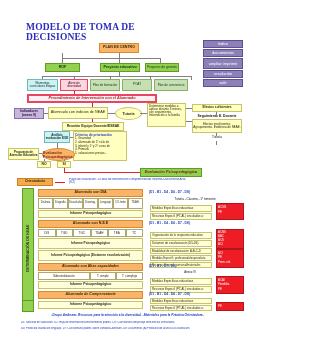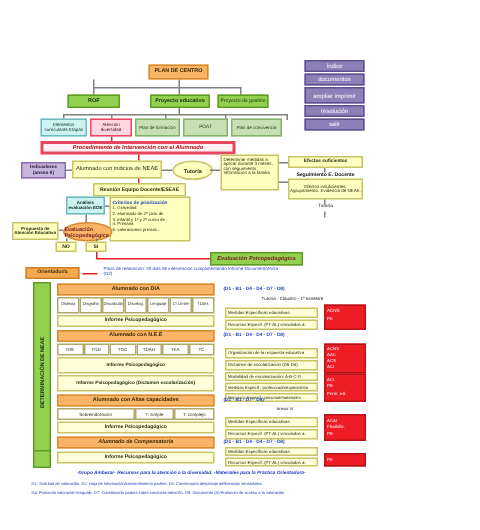--- a/index.html
+++ b/index.html
@@ -35,20 +35,21 @@
   .ln{position:absolute;background:#808080;}
   .lnr{position:absolute;background:#ee1c25;}
   .vert{writing-mode:vertical-rl;transform:rotate(180deg);}
   .lft{justify-content:flex-start;text-align:left;padding-left:1px;}
 </style>
 </head>
 <body>
 
 <div id="page">
 
+  <div id="title">MODELO DE TOMA DE DECISIONES</div>
 
   <div class="t purple2" style="left:203px;top:40px;width:40px;height:8px;font-size:4px;">índice</div>
   <div class="t purple2" style="left:203px;top:49px;width:40px;height:8px;font-size:4px;">documentos</div>
   <div class="t purple2" style="left:203px;top:58px;width:40px;height:11px;font-size:4px;">ampliar imprimir</div>
   <div class="t purple2" style="left:203px;top:70px;width:40px;height:8px;font-size:4px;">resolución</div>
   <div class="t purple2" style="left:203px;top:79px;width:40px;height:8px;font-size:4px;">salir</div>
 
   <div class="t orange" style="left:99px;top:43px;width:40px;height:10px;font-size:3.6px;font-weight:bold;">PLAN DE CENTRO</div>
 
   <div class="ln" style="left:62px;top:53px;width:1px;height:6px;"></div>

